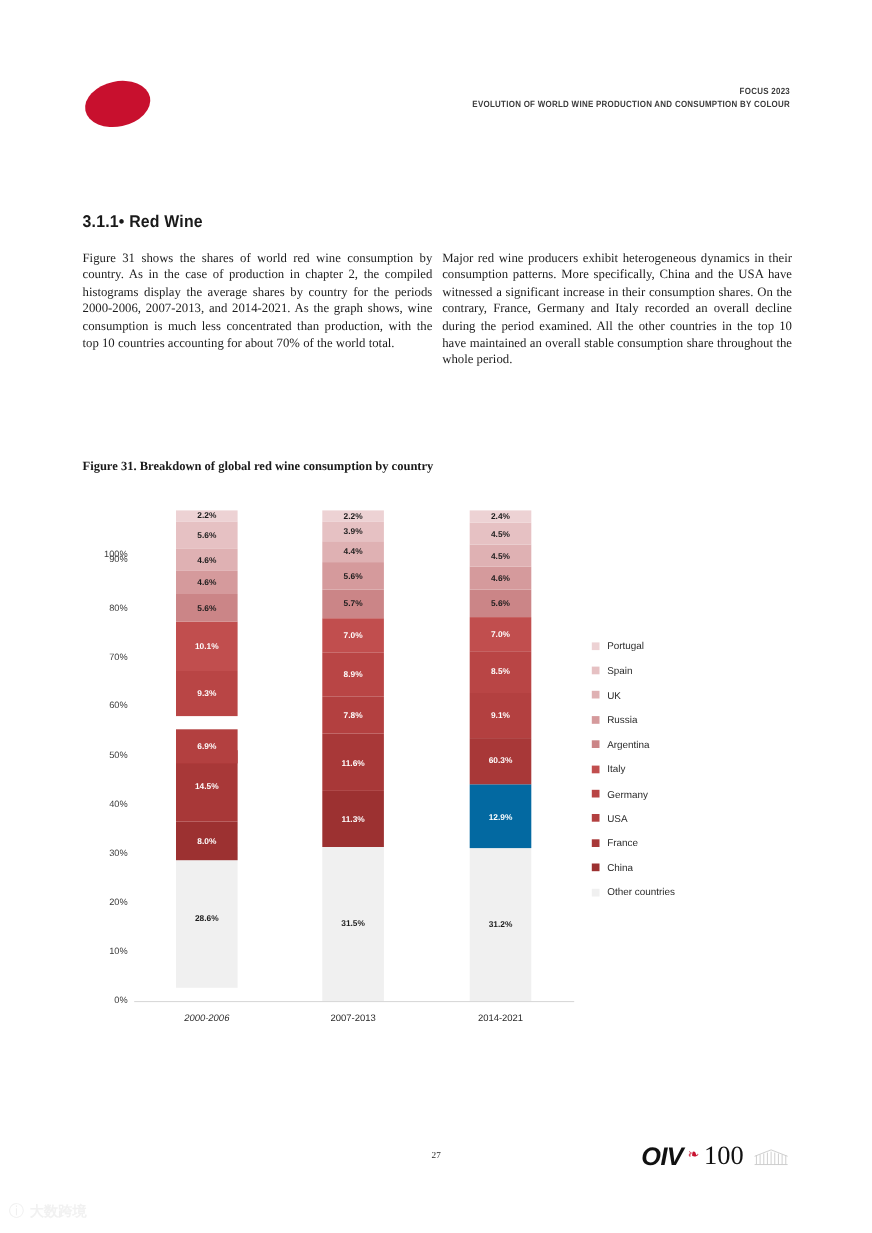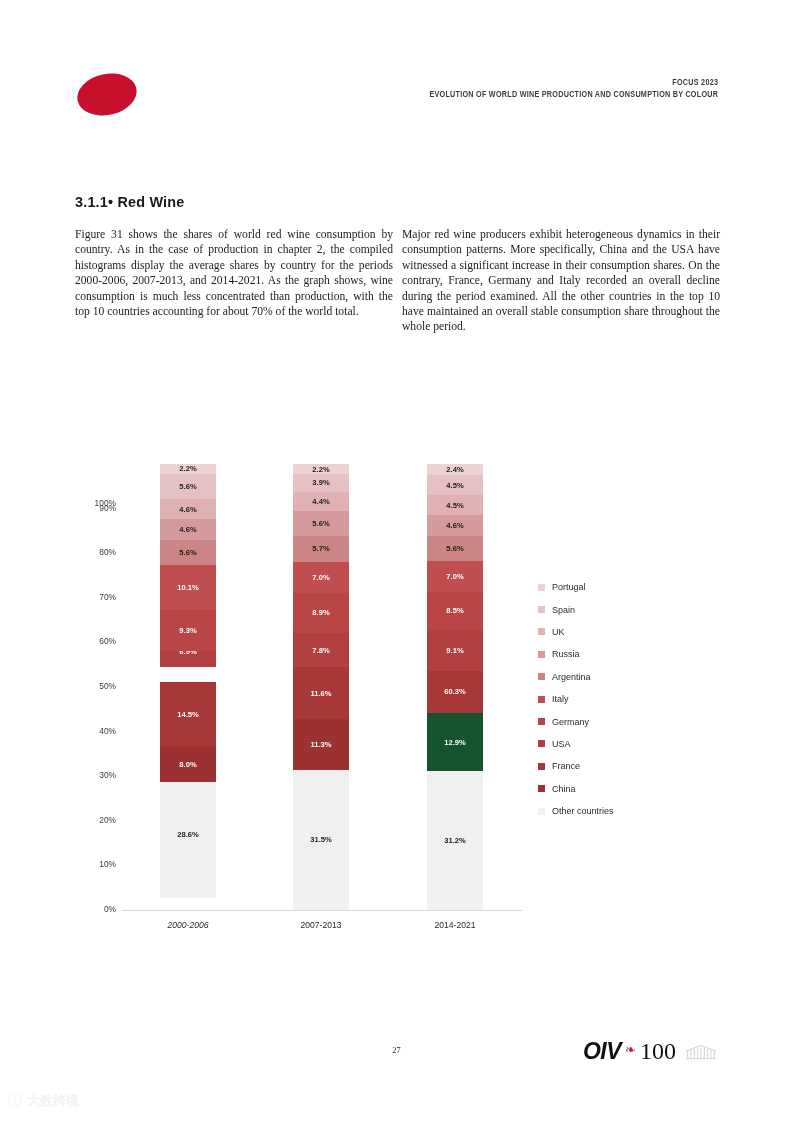--- a/index.html
+++ b/index.html
@@ -122,20 +122,21 @@
   <div class="header-text">
     <div class="header-line1">FOCUS 2023</div>
     <div class="header-line2">EVOLUTION OF WORLD WINE PRODUCTION AND CONSUMPTION BY COLOUR</div>
   </div>
 
   <div class="sec-heading">3.1.1• Red Wine</div>
 
   <div class="col col-left">Figure 31 shows the shares of world red wine consumption by country. As in the case of production in chapter 2, the compiled histograms display the average shares by country for the periods 2000-2006, 2007-2013, and 2014-2021. As the graph shows, wine consumption is much less concentrated than production, with the top 10 countries accounting for about 70% of the world total.</div>
   <div class="col col-right">Major red wine producers exhibit heterogeneous dynamics in their consumption patterns. More specifically, China and the USA have witnessed a significant increase in their consumption shares. On the contrary, France, Germany and Italy recorded an overall decline during the period examined. All the other countries in the top 10 have maintained an overall stable consumption share throughout the whole period.</div>
 
+  <div class="fig-caption">Figure 31. Breakdown of global red wine consumption by country</div>
 
   <div id="chart">
       <div class="ytick" style="left: 82px; top: 458px; margin-top: 40px;">100%</div>
       <div class="ytick" style="left: 82px; top: 502.6px;">90%</div>
       <div class="ytick" style="left: 82px; top: 547.2px;">80%</div>
       <div class="ytick" style="left: 82px; top: 591.8px;">70%</div>
       <div class="ytick" style="left: 82px; top: 636.4px;">60%</div>
       <div class="ytick" style="left: 82px; top: 681px;">50%</div>
       <div class="ytick" style="left: 82px; top: 725.6px;">40%</div>
       <div class="ytick" style="left: 82px; top: 770.2px;">30%</div>
@@ -146,21 +147,21 @@
       <div class="bar" style="left: 160px; top: 464px; width: 56px; height: 446px;">
         <div class="seg" style="bottom: 12px; height: 127.556px; background: rgb(240, 240, 240); color: rgb(28, 28, 28);">
           <span>28.6%</span>
         </div>
         <div class="seg" style="bottom: 127.556px; height: 35.68px; background: rgb(156, 49, 49); color: rgb(255, 255, 255);">
           <span>8.0%</span>
         </div>
         <div class="seg" style="bottom: 163.236px; height: 64.67px; background: rgb(168, 56, 56); color: rgb(255, 255, 255);">
           <span>14.5%</span>
         </div>
-        <div class="seg" style="bottom: 243px; height: 30.774px; background: rgb(179, 64, 64); color: rgb(255, 255, 255);">
+        <div class="seg" style="bottom: 216px; height: 30.774px; background: rgb(179, 64, 64); color: rgb(255, 255, 255);">
           <span>6.9%</span>
         </div>
         <div class="seg" style="bottom: 258.68px; height: 41.478px; background: rgb(185, 69, 69); color: rgb(255, 255, 255);">
           <span>9.3%</span>
         </div>
         <div class="seg" style="bottom: 300.158px; height: 45.046px; background: rgb(193, 78, 78); color: rgb(255, 255, 255);">
           <span>10.1%</span>
         </div>
         <div class="seg" style="bottom: 345.204px; height: 24.976px; background: rgb(203, 133, 135); color: rgb(28, 28, 28);">
           <span>5.6%</span>
@@ -212,21 +213,21 @@
         </div>
         <div class="seg" style="bottom: 435.742px; height: 9.812px; background: rgb(237, 210, 212); color: rgb(28, 28, 28);">
           <span>2.2%</span>
         </div>
       </div>
       <div class="xtick" style="left: 261px; top: 920px;">2007-2013</div>
       <div class="bar" style="left: 427px; top: 464px; width: 56px; height: 446px;">
         <div class="seg" style="bottom: 0px; height: 139.152px; background: rgb(240, 240, 240); color: rgb(28, 28, 28);">
           <span>31.2%</span>
         </div>
-        <div class="seg" style="bottom: 139.152px; height: 57.534px; background: #14532d; color: rgb(255, 255, 255);">
+        <div class="seg" style="bottom: 139.152px; height: 57.534px; background: #0369a1; color: rgb(255, 255, 255);">
           <span>12.9%</span>
         </div>
         <div class="seg" style="bottom: 196.686px; height: 42.816px; background: rgb(168, 56, 56); color: rgb(255, 255, 255);">
           <span>60.3%</span>
         </div>
         <div class="seg" style="bottom: 239.502px; height: 40.586px; background: rgb(179, 64, 64); color: rgb(255, 255, 255);">
           <span>9.1%</span>
         </div>
         <div class="seg" style="bottom: 280.088px; height: 37.91px; background: rgb(185, 69, 69); color: rgb(255, 255, 255);">
           <span>8.5%</span>

